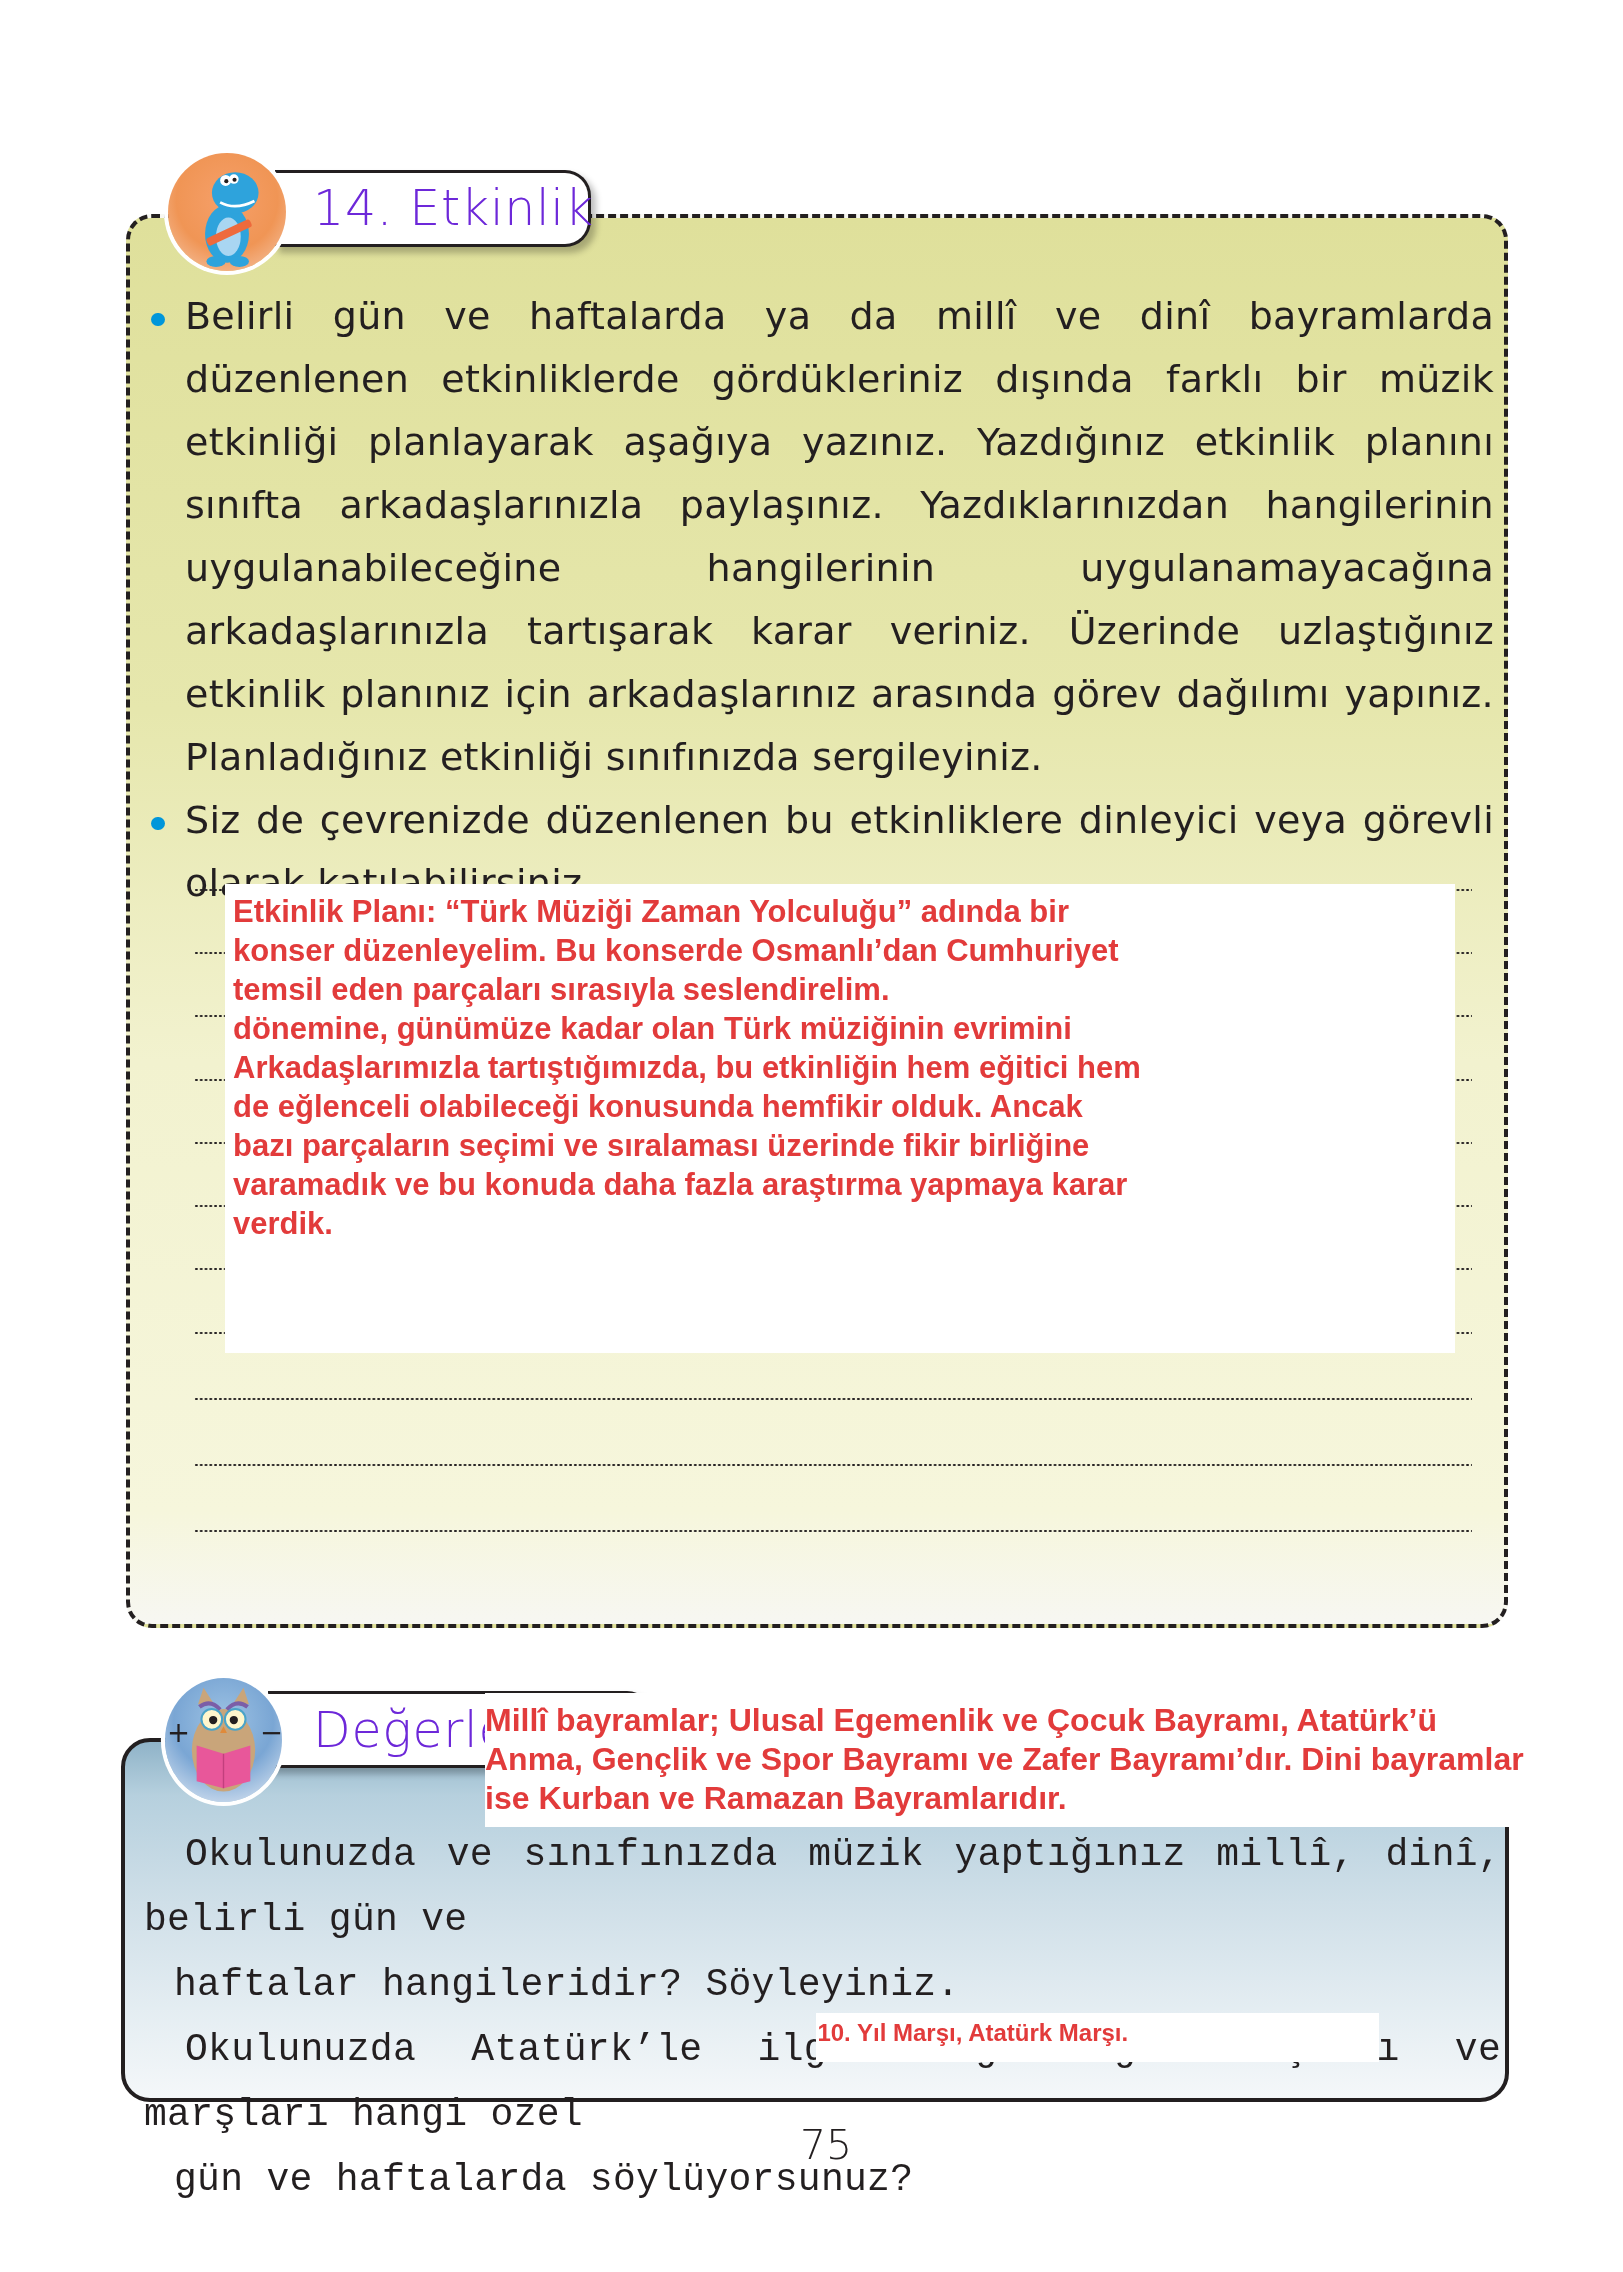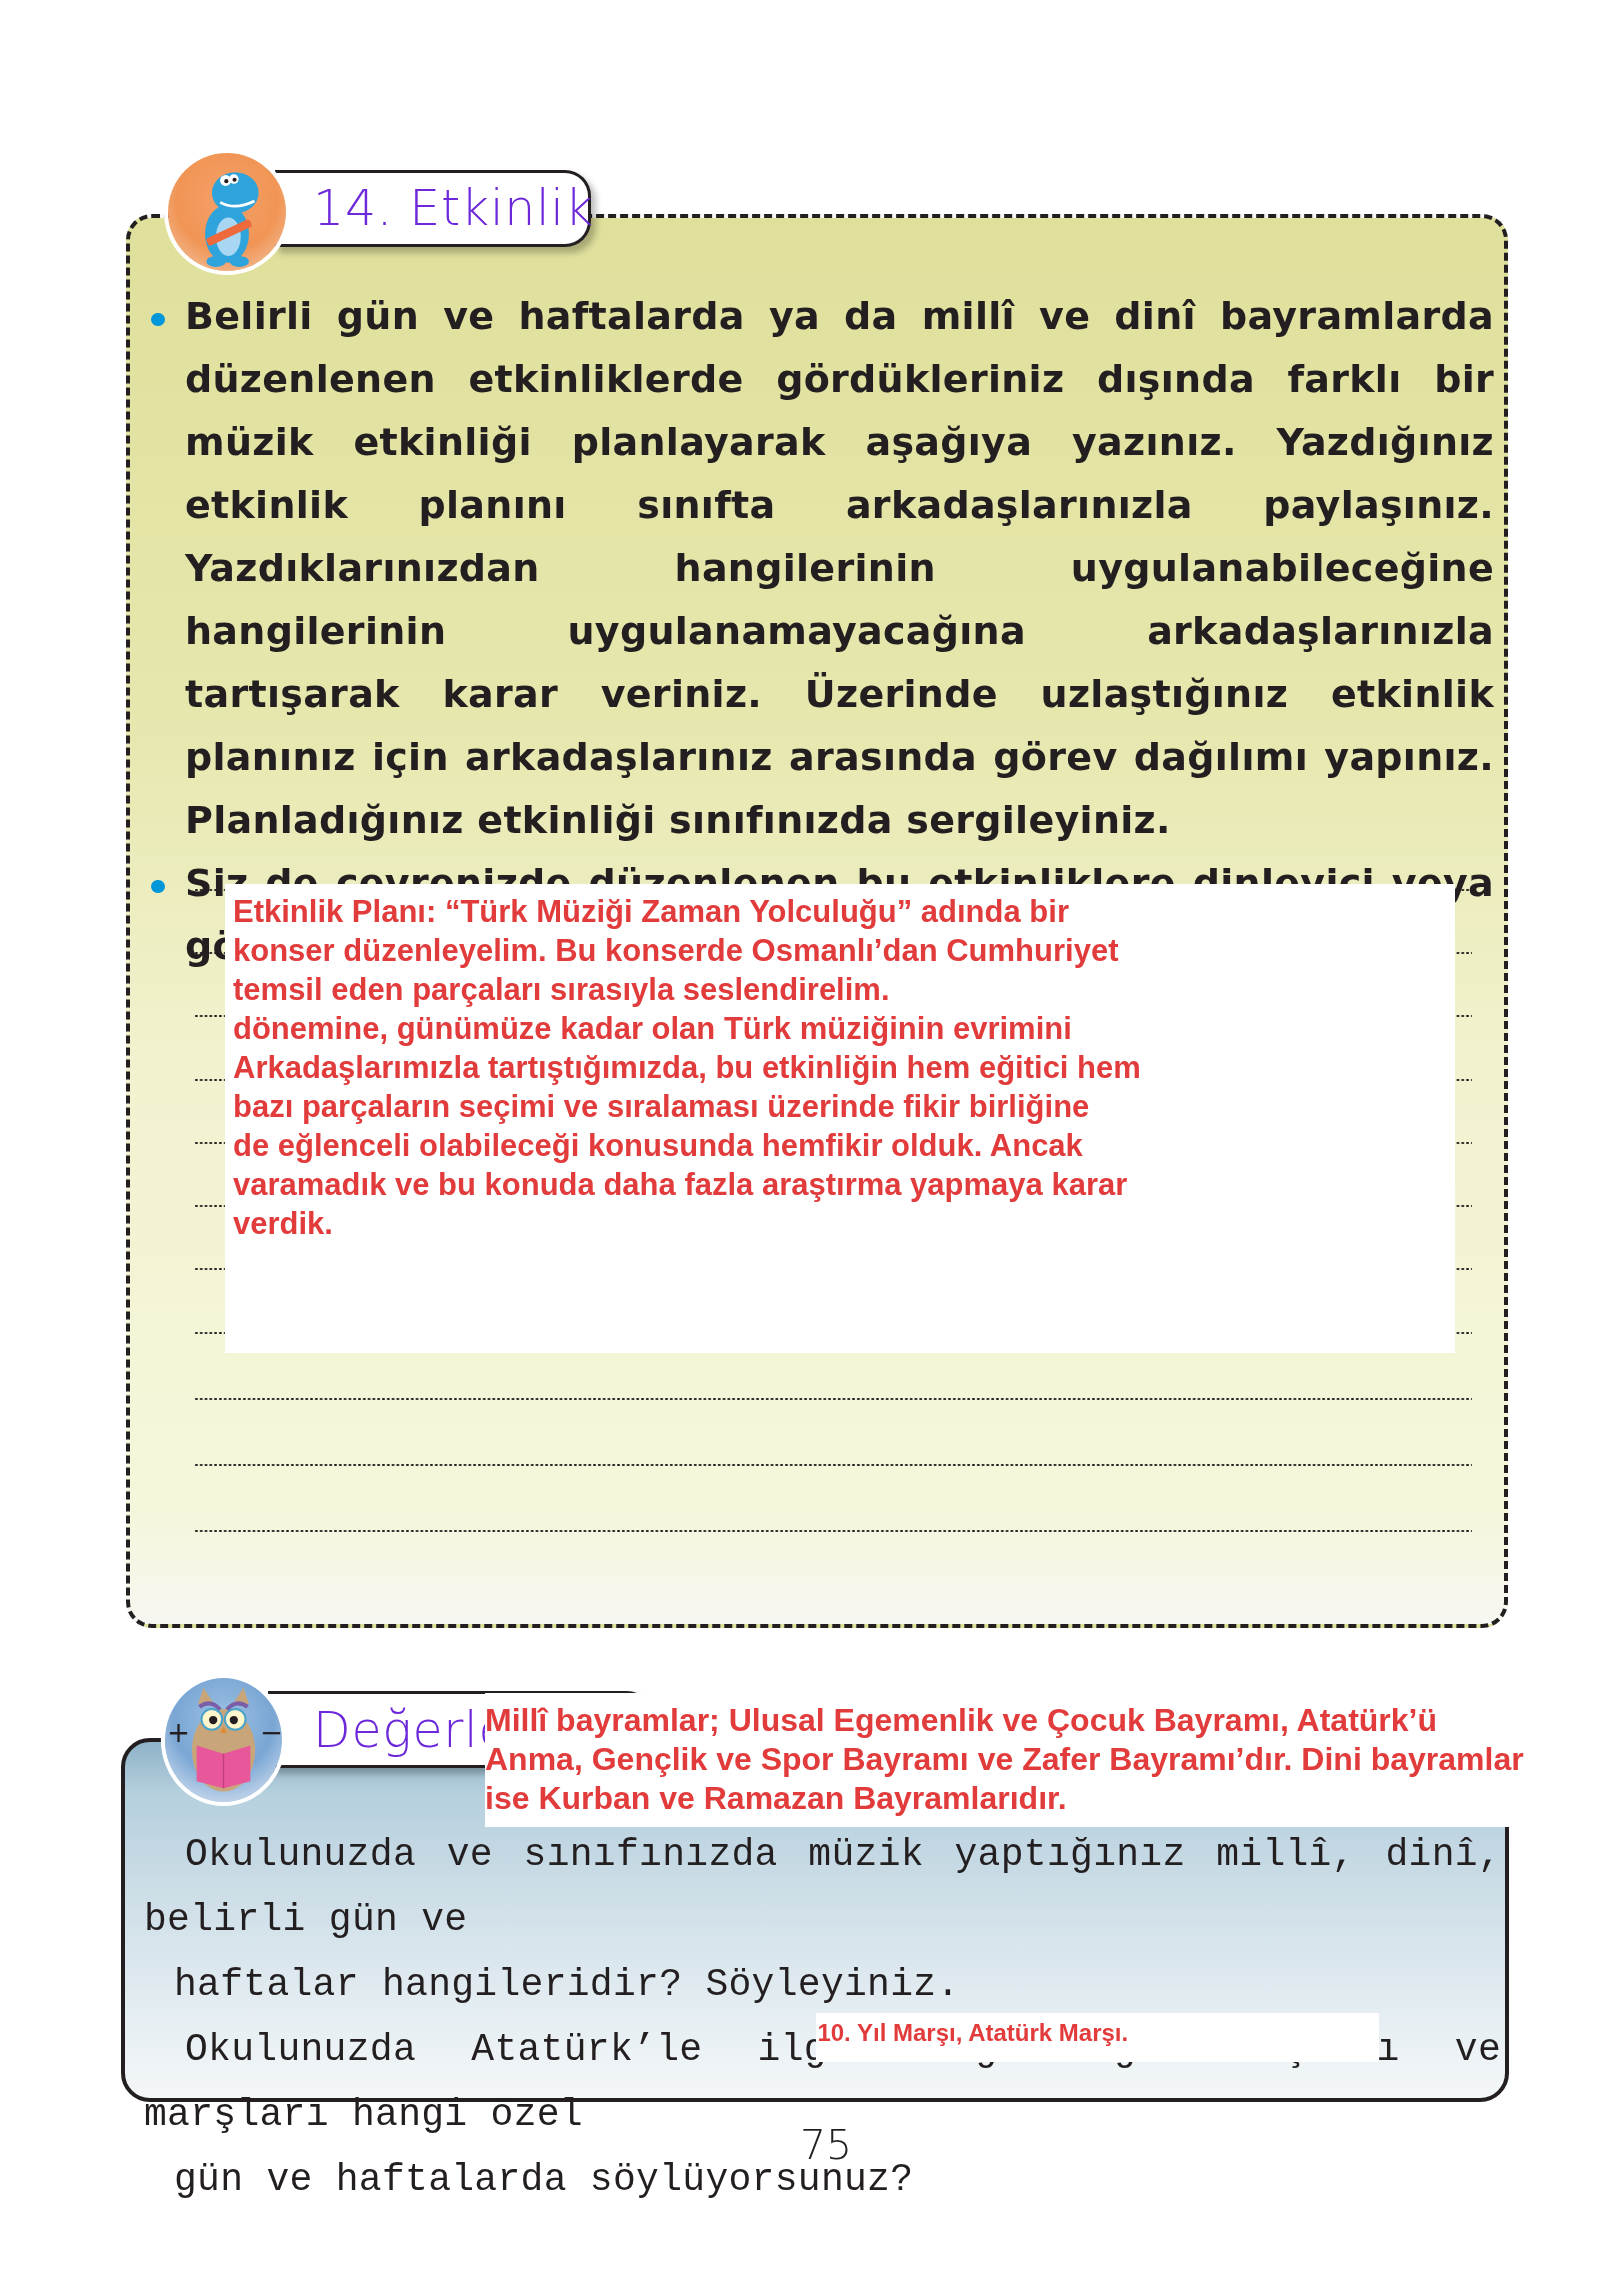--- a/index.html
+++ b/index.html
@@ -25,21 +25,21 @@
     .tab-activity { left: 275px; top: 170px; width: 316px; height: 77px; border-left: none; border-radius: 0 26px 26px 0; }
     .tab-title {
       position: absolute; color: #6d28d9; font-family: "DejaVu Sans", sans-serif; font-weight: 300;
       letter-spacing: 0.7px;
     }
     .activity-title { left: 313px; top: 180px; font-size: 49px; }
 
     .instructions { position: absolute; left: 144px; top: 285px; width: 1350px; }
     .bullet-para {
       position: relative; padding-left: 41px; font-size: 38px; line-height: 63px;
-      text-align: justify; font-weight: 700; letter-spacing: 0.3px;
+      text-align: justify; font-weight: 400; letter-spacing: 0.3px;
     }
     .bullet-dot { position: absolute; left: 6.9px; top: 27.5px; width: 13.7px; height: 13.7px; border-radius: 50%; background: #0096da; }
 
     .dot-line {
       position: absolute; left: 194px; width: 1278px; height: 5.5px;
       background-image: radial-gradient(circle, #231f20 1px, transparent 1.3px);
       background-size: 4.8px 5.5px; background-repeat: repeat-x;
     }
 
     .answer-overlay { position: absolute; background: #ffffff; }
@@ -120,22 +120,22 @@
 <div class="dot-line" style="top:1396px"></div>
 <div class="dot-line" style="top:1462px"></div>
 <div class="dot-line" style="top:1528px"></div>
 
 <div class="answer-overlay plan-overlay">
   <div class="answer-text">Etkinlik Planı: “Türk Müziği Zaman Yolculuğu” adında bir</div>
   <div class="answer-text">konser düzenleyelim. Bu konserde Osmanlı’dan Cumhuriyet</div>
   <div class="answer-text">temsil eden parçaları sırasıyla seslendirelim.</div>
   <div class="answer-text">dönemine, günümüze kadar olan Türk müziğinin evrimini</div>
   <div class="answer-text">Arkadaşlarımızla tartıştığımızda, bu etkinliğin hem eğitici hem</div>
+  <div class="answer-text">de eğlenceli olabileceği konusunda hemfikir olduk. Ancak</div>
   <div class="answer-text">bazı parçaların seçimi ve sıralaması üzerinde fikir birliğine</div>
-  <div class="answer-text">de eğlenceli olabileceği konusunda hemfikir olduk. Ancak</div>
   <div class="answer-text">varamadık ve bu konuda daha fazla araştırma yapmaya karar</div>
   <div class="answer-text">verdik.</div>
 </div>
 
 <div class="eval-box"></div>
 
 <div class="title-tab tab-eval"></div>
 <div class="tab-title eval-title">Değerle</div>
 
 <div class="mascot-circle mascot-owl">

